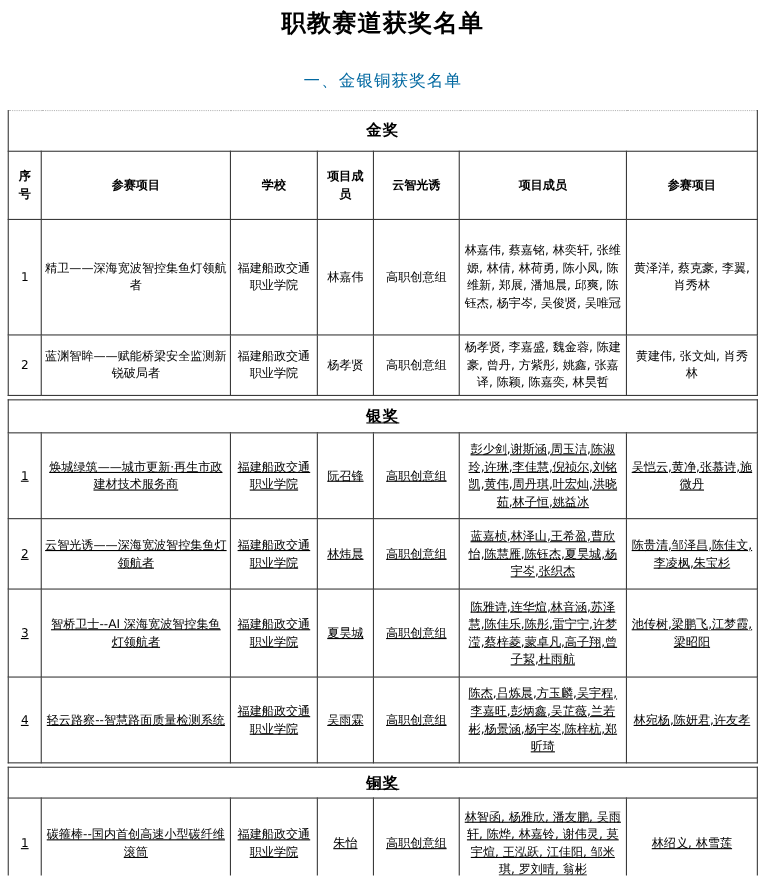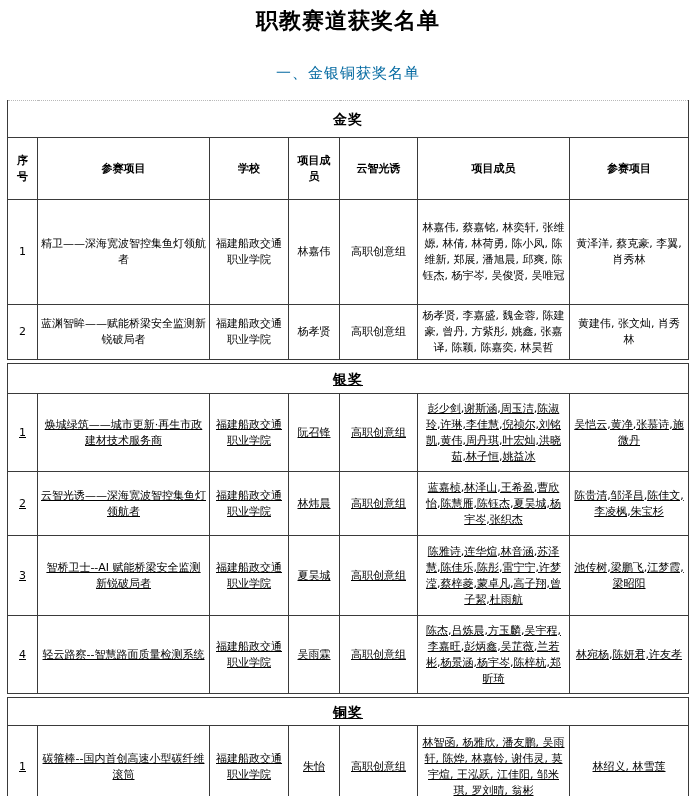--- a/index.html
+++ b/index.html
@@ -154,21 +154,21 @@
       <td>2</td>
       <td>云智光诱——深海宽波智控集鱼灯领航者</td>
       <td>福建船政交通职业学院</td>
       <td>林炜晨</td>
       <td>高职创意组</td>
       <td>蓝嘉桢,林泽山,王希盈,曹欣怡,陈慧雁,陈钰杰,夏昊城,杨宇岑,张织杰</td>
       <td>陈贵清,邹泽昌,陈佳文,李凌枫,朱宝杉</td>
     </tr>
     <tr class="r80">
       <td>3</td>
-      <td>智桥卫士--AI 赋能桥梁安全监测新锐破局者</td>
+      <td>智桥卫士--AI 深海宽波智控集鱼灯领航者</td>
       <td>福建船政交通职业学院</td>
       <td>夏昊城</td>
       <td>高职创意组</td>
       <td>陈雅诗,连华煊,林音涵,苏泽慧,陈佳乐,陈彤,雷宁宁,许梦滢,蔡梓菱,蒙卓凡,高子翔,曾子絜,杜雨航</td>
       <td>池传树,梁鹏飞,江梦霞,梁昭阳</td>
     </tr>
     <tr class="r78">
       <td>4</td>
       <td>轻云路察--智慧路面质量检测系统</td>
       <td>福建船政交通职业学院</td>

